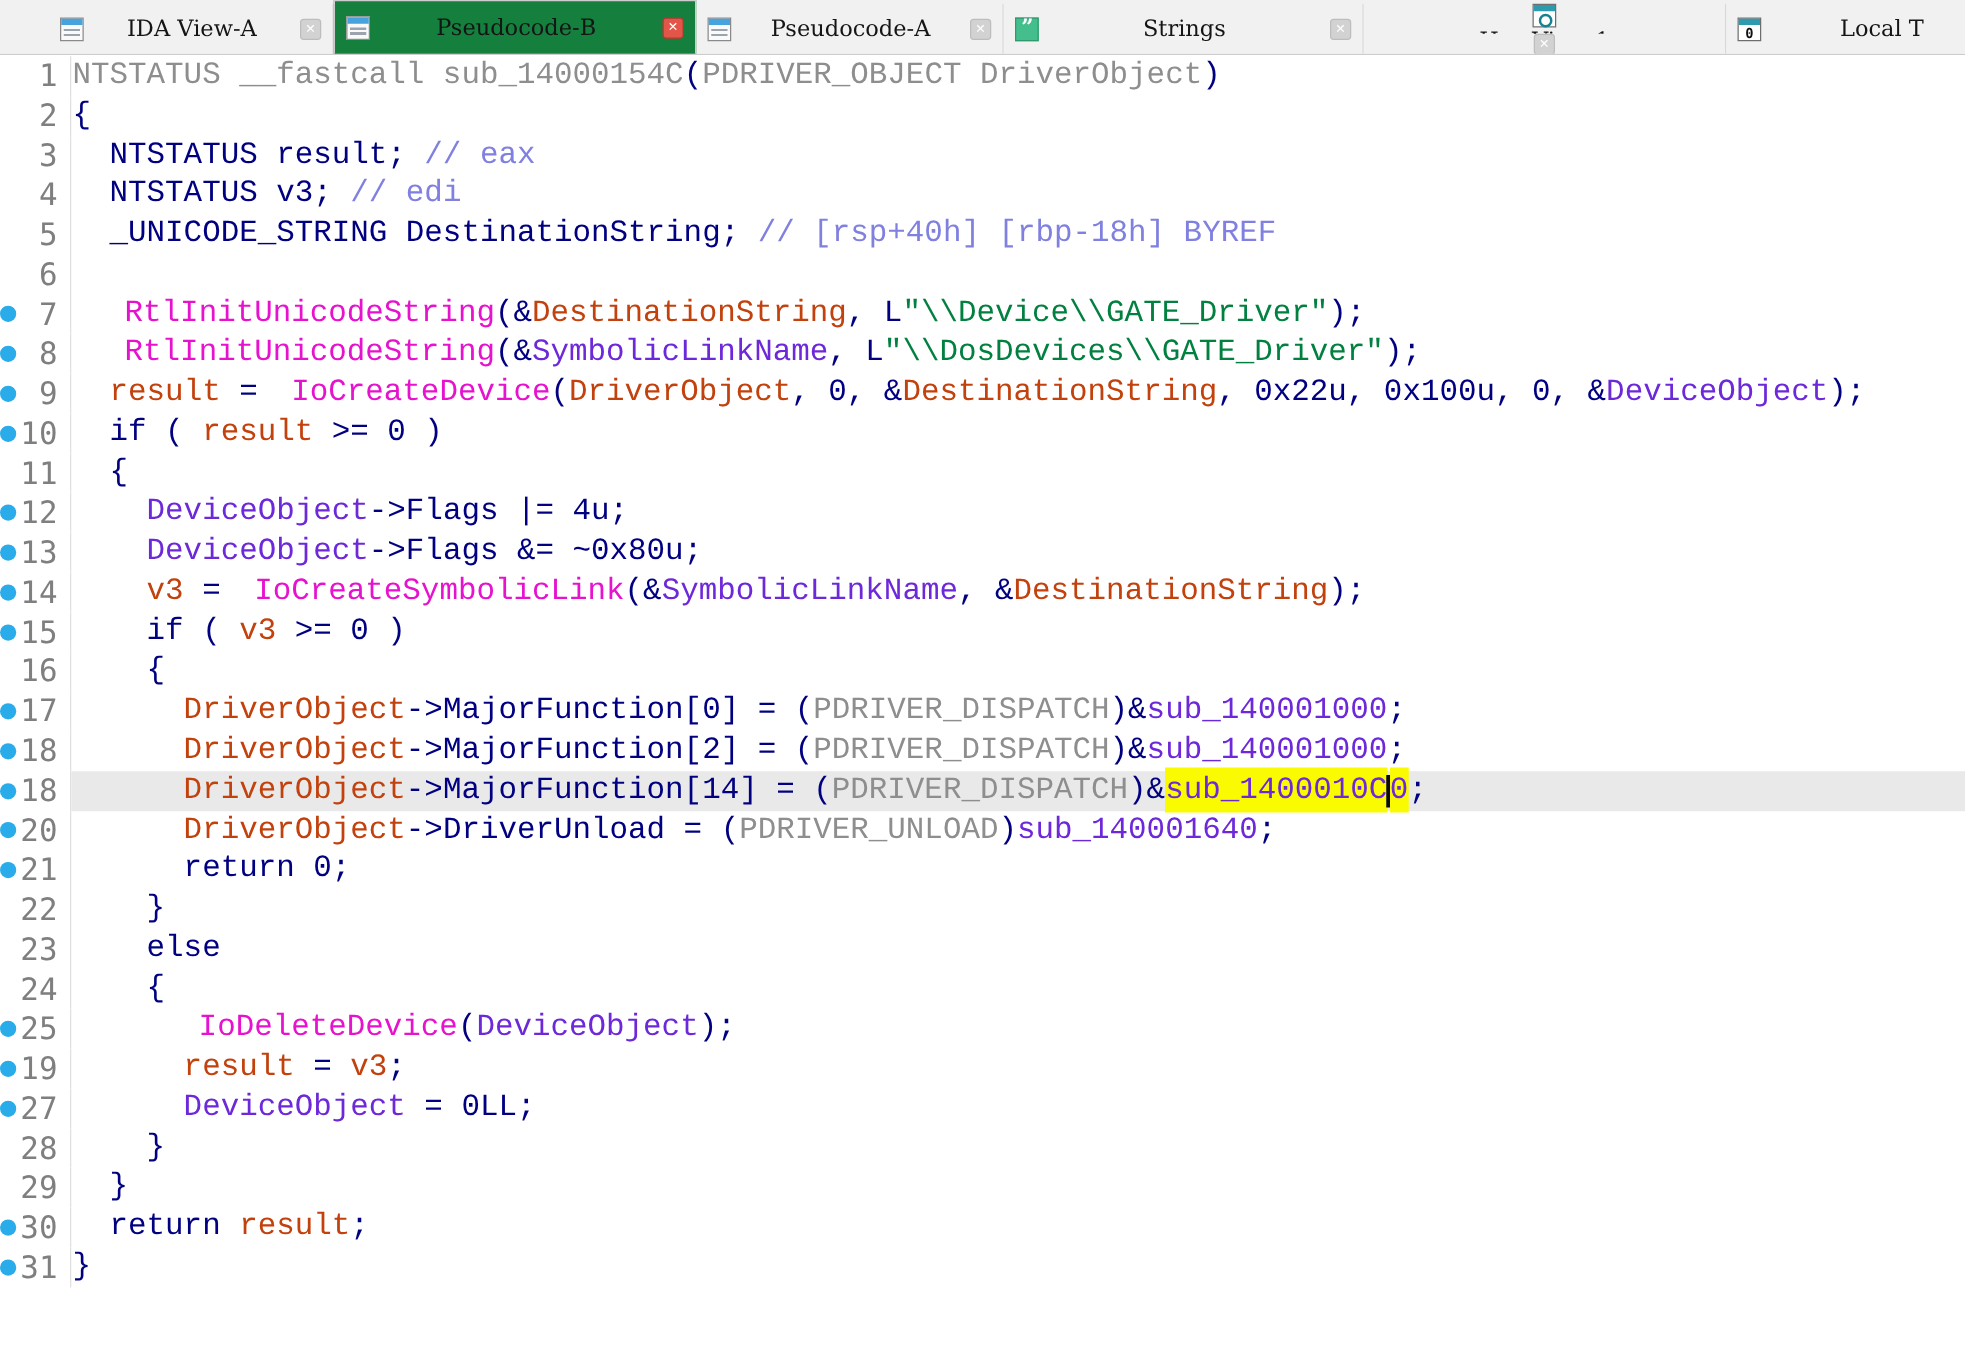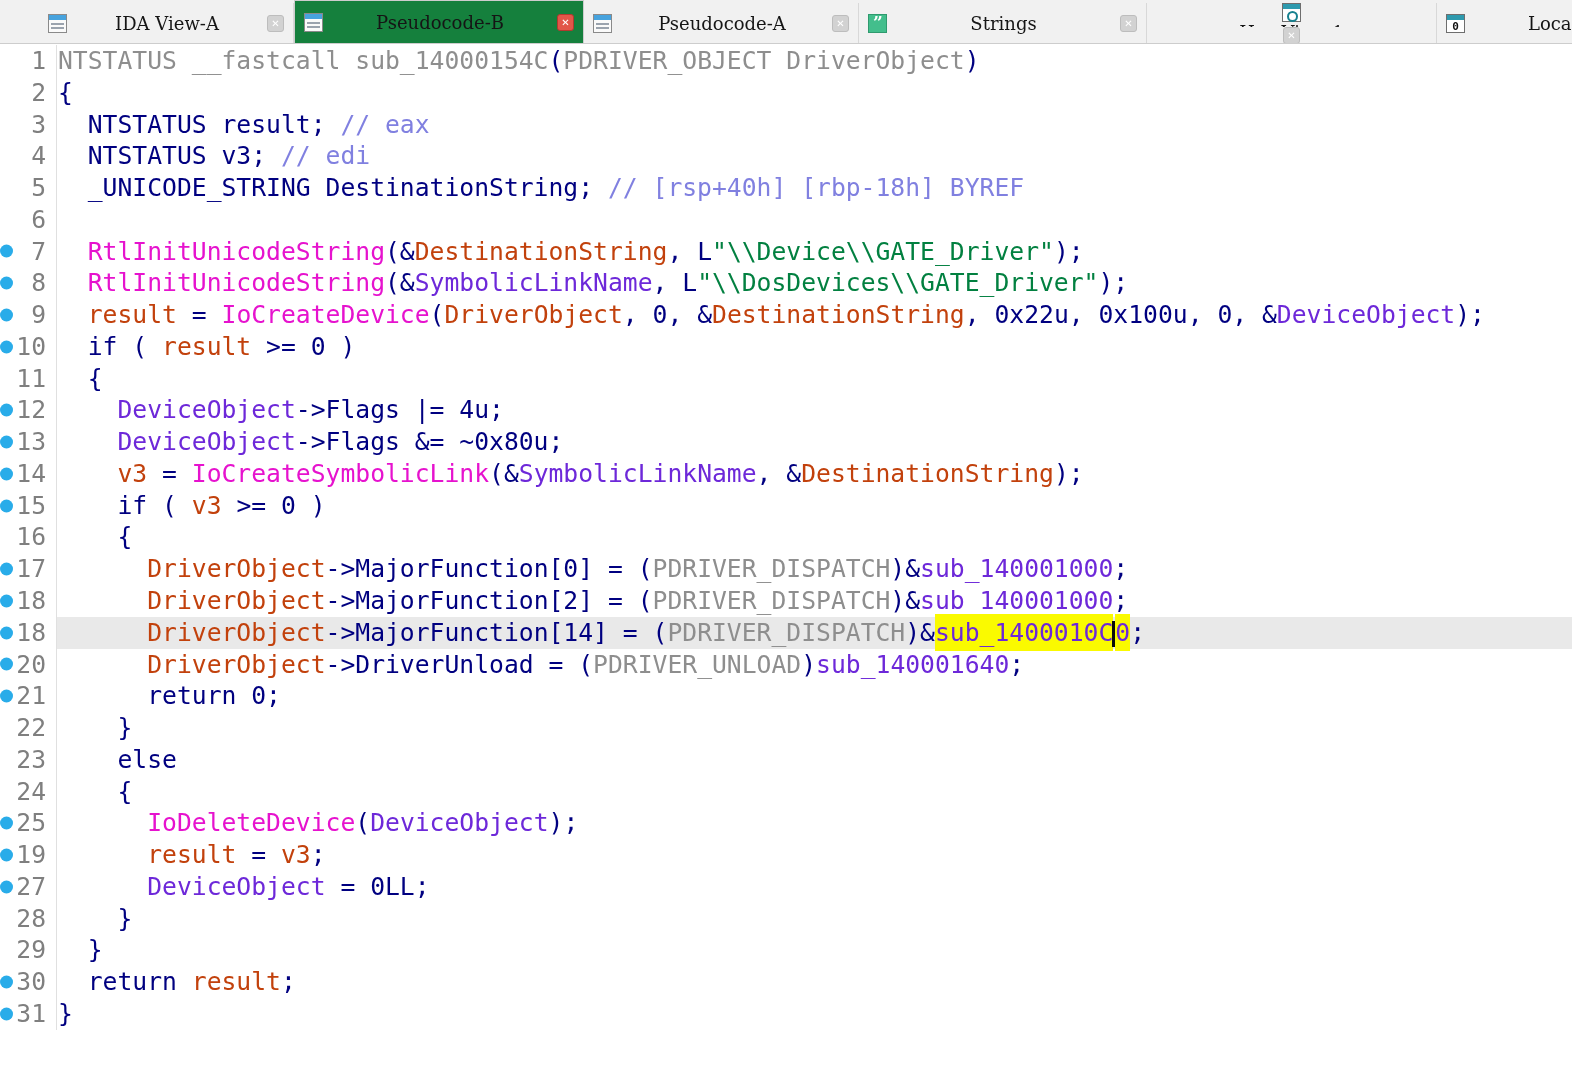--- a/index.html
+++ b/index.html
@@ -12,23 +12,23 @@
   }
   .tab{
     flex:0 0 auto;height:41px;margin-top:3px;display:flex;align-items:center;
     padding:0 9px;background:#F1F1F1;border-right:1px solid #D8D8D8;
     position:relative;cursor:default;
   }
   .tab.active{
     height:44px;margin-top:0;margin-bottom:-1px;background:#15803d;
     border:1px solid #CDCDCD;border-bottom:none;z-index:2;
   }
-  .tab:nth-child(1){width:294px;padding-left:48px;}
+  .tab:nth-child(1){width:267px;padding-left:48px;}
   .tab:nth-child(2){width:290px;}
-  .tab:nth-child(3){width:275px;}
+  .tab:nth-child(3){width:246px;}
   .tab:nth-child(4){width:288px;}
   .tab:nth-child(5){width:290px;flex-direction:column;}
   .tab:nth-child(6){width:230px;border-right:none;}
   .tab-label{
     flex:1;text-align:center;font:18px "DejaVu Serif","Liberation Serif",serif;
     color:#151515;white-space:nowrap;overflow:hidden;padding:0 6px;
   }
   
   .ticon{width:19px;height:19px;position:relative;flex:0 0 auto;}
   .ticon-pseudocode{border:1px solid #8A8A8A;background:#FAFAFA;}
@@ -65,29 +65,29 @@
   .gutter{
     flex:0 0 57px;position:relative;border-right:1px solid #E0E0E0;background:#FFFFFF;
   }
   .num{
     position:absolute;right:10px;top:0;color:#7F7F7F;
   }
   .bp{
     position:absolute;left:0;top:50%;transform:translateY(-50%);
     width:13px;height:13px;border-radius:50%;background:#29ACE9;
   }
-  .code{flex:1;white-space:pre;padding-left:1px;}
+  .code{flex:1;white-space:pre;padding-left:1px;font-family:Liberation Mono, monospace;}
 
   
   .sg-d{color:#000080;}
   .sg-t{color:#8E8E8E;}
   .sg-l{color:#c2410c;}
   .sg-c{color:#8080E0;}
   .sg-g{color:#6d28d9;}
-  .sg-f{color:#E612CE;}
+  .sg-f{color:#E612CE;margin-left:12px;}
   .sg-s{color:#028040;}
   .sg-y{background:#FAFA00;padding:4px 0;}
   .caret{
     display:inline-block;width:0;height:26px;border-left:3px solid #0A0A0A;
     vertical-align:text-bottom;margin-left:-1px;
   }
 </style>
 </head>
 <body>
 

